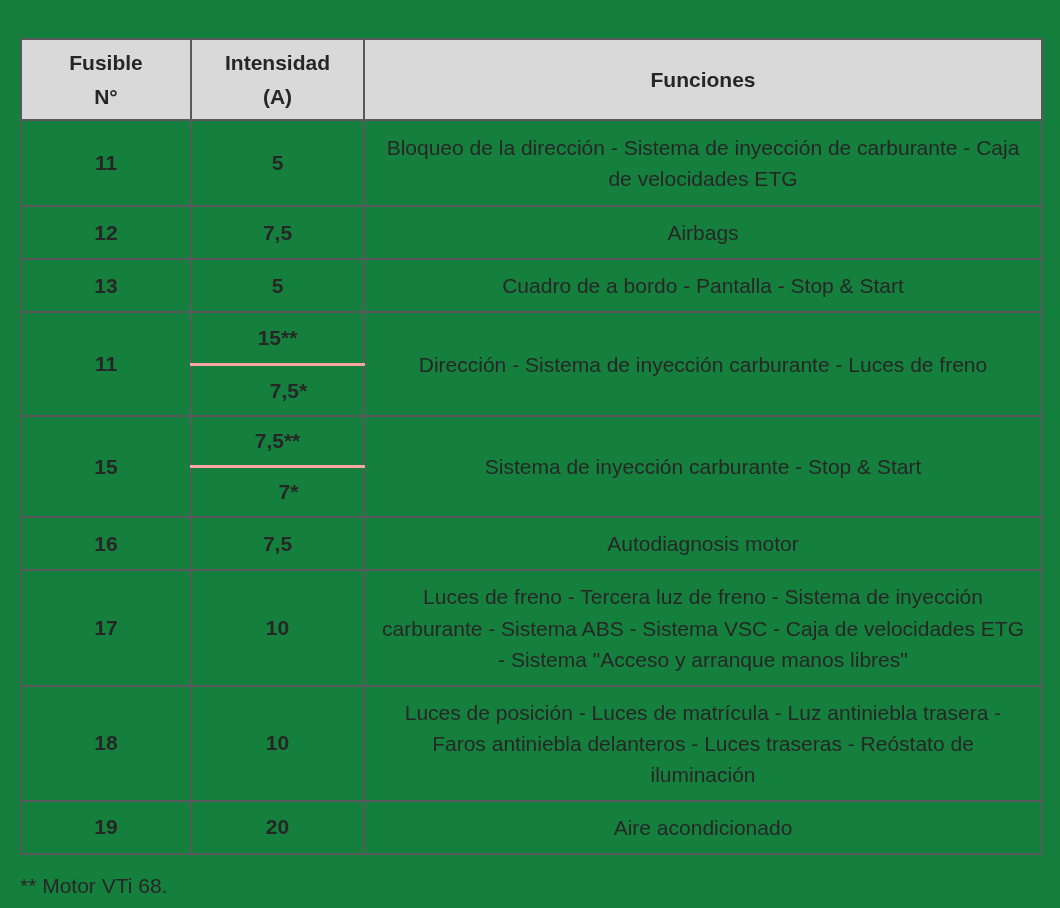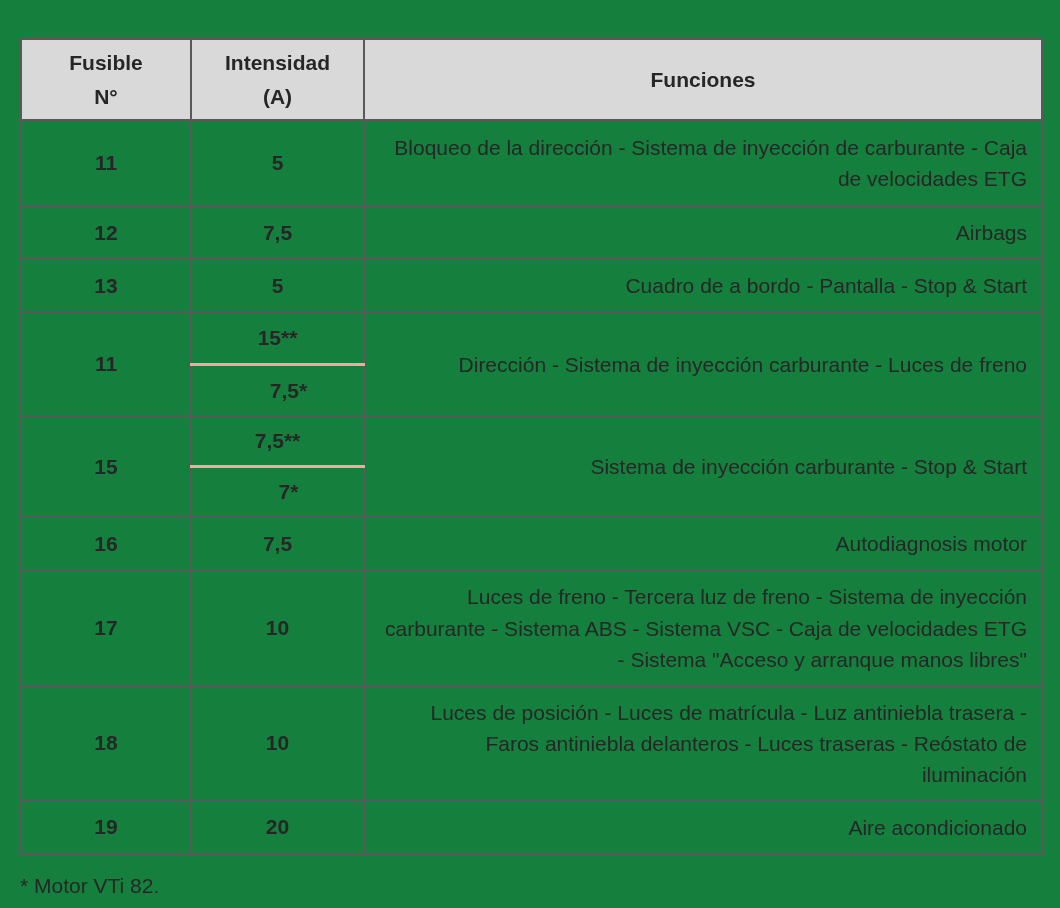--- a/index.html
+++ b/index.html
@@ -35,21 +35,21 @@
     text-align: center;
     line-height: 1.6;
     padding: 6px 4px;
   }
   td.num {
     text-align: center;
     font-weight: bold;
     padding: 4px 6px;
   }
   td.fn {
-    text-align: right;
+    text-align: center;
     font-weight: normal;
     padding: 10px 14px;
     line-height: 1.48;
     border-radius: 10px;
   }
   tr.h-hdr  { height: 72px; }
   tr.h-86   { height: 86px; }
   tr.h-48   { height: 48px; }
   tr.h-52   { height: 52px; }
   tr.h-51   { height: 51px; }
@@ -149,17 +149,16 @@
       <tr class="h-52">
         <td class="num">19</td>
         <td class="num">20</td>
         <td class="fn">Aire acondicionado</td>
       </tr>
 
     </tbody>
   </table>
 
   <div class="footnotes">
-    <div>* Motor VTi 82.</div>
     <div>** Motor VTi 68.</div>
   </div>
 
 </div>
 
 </body></html>

